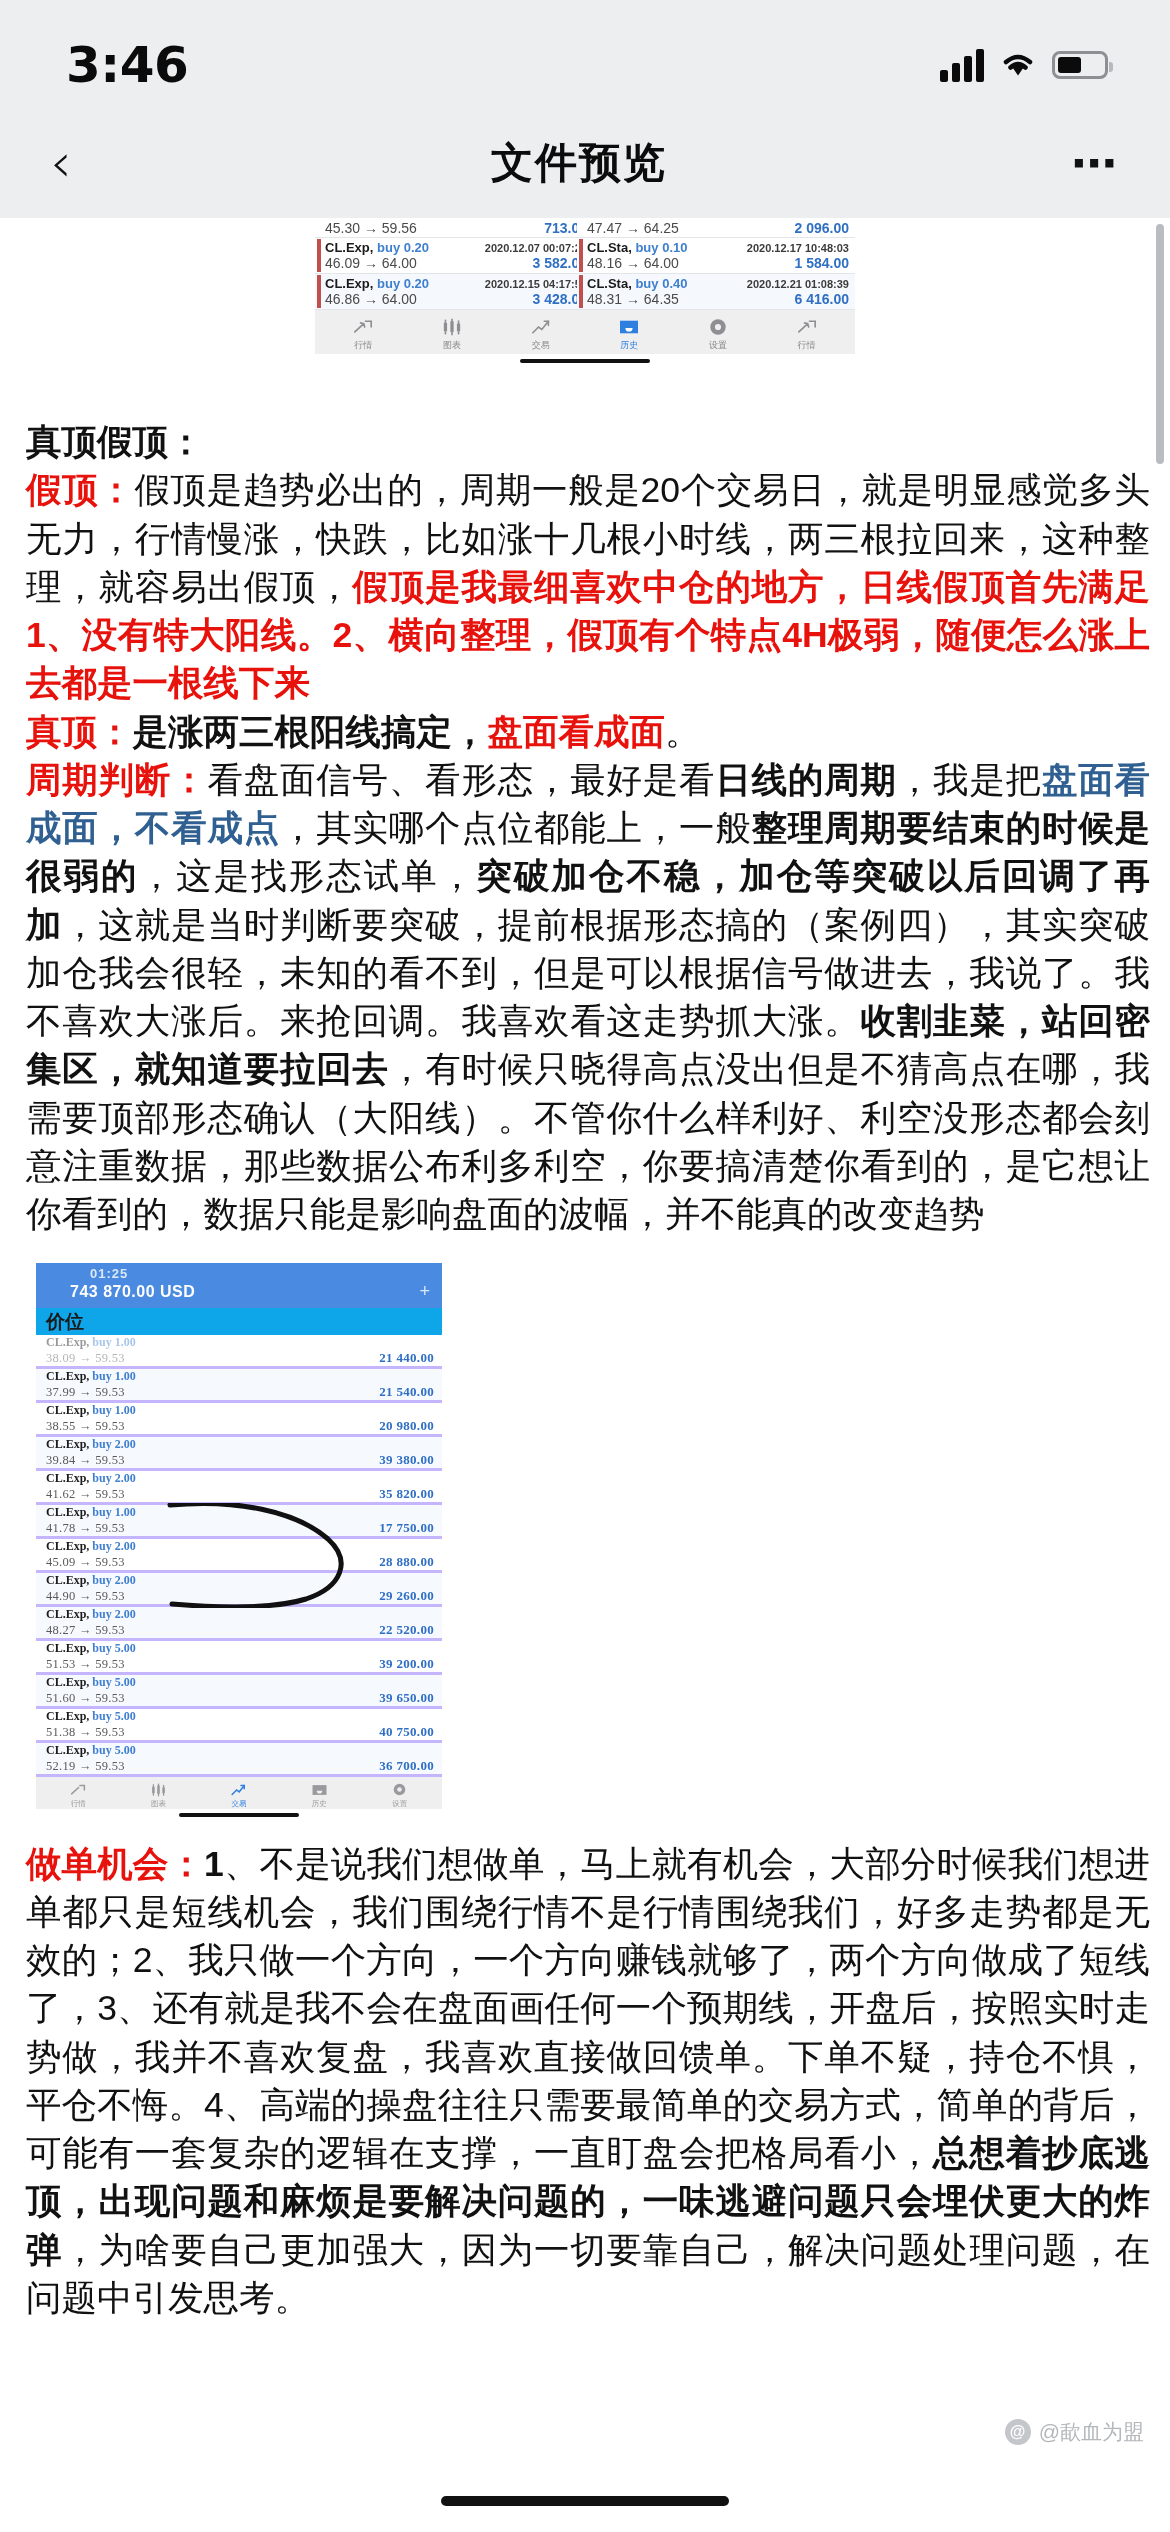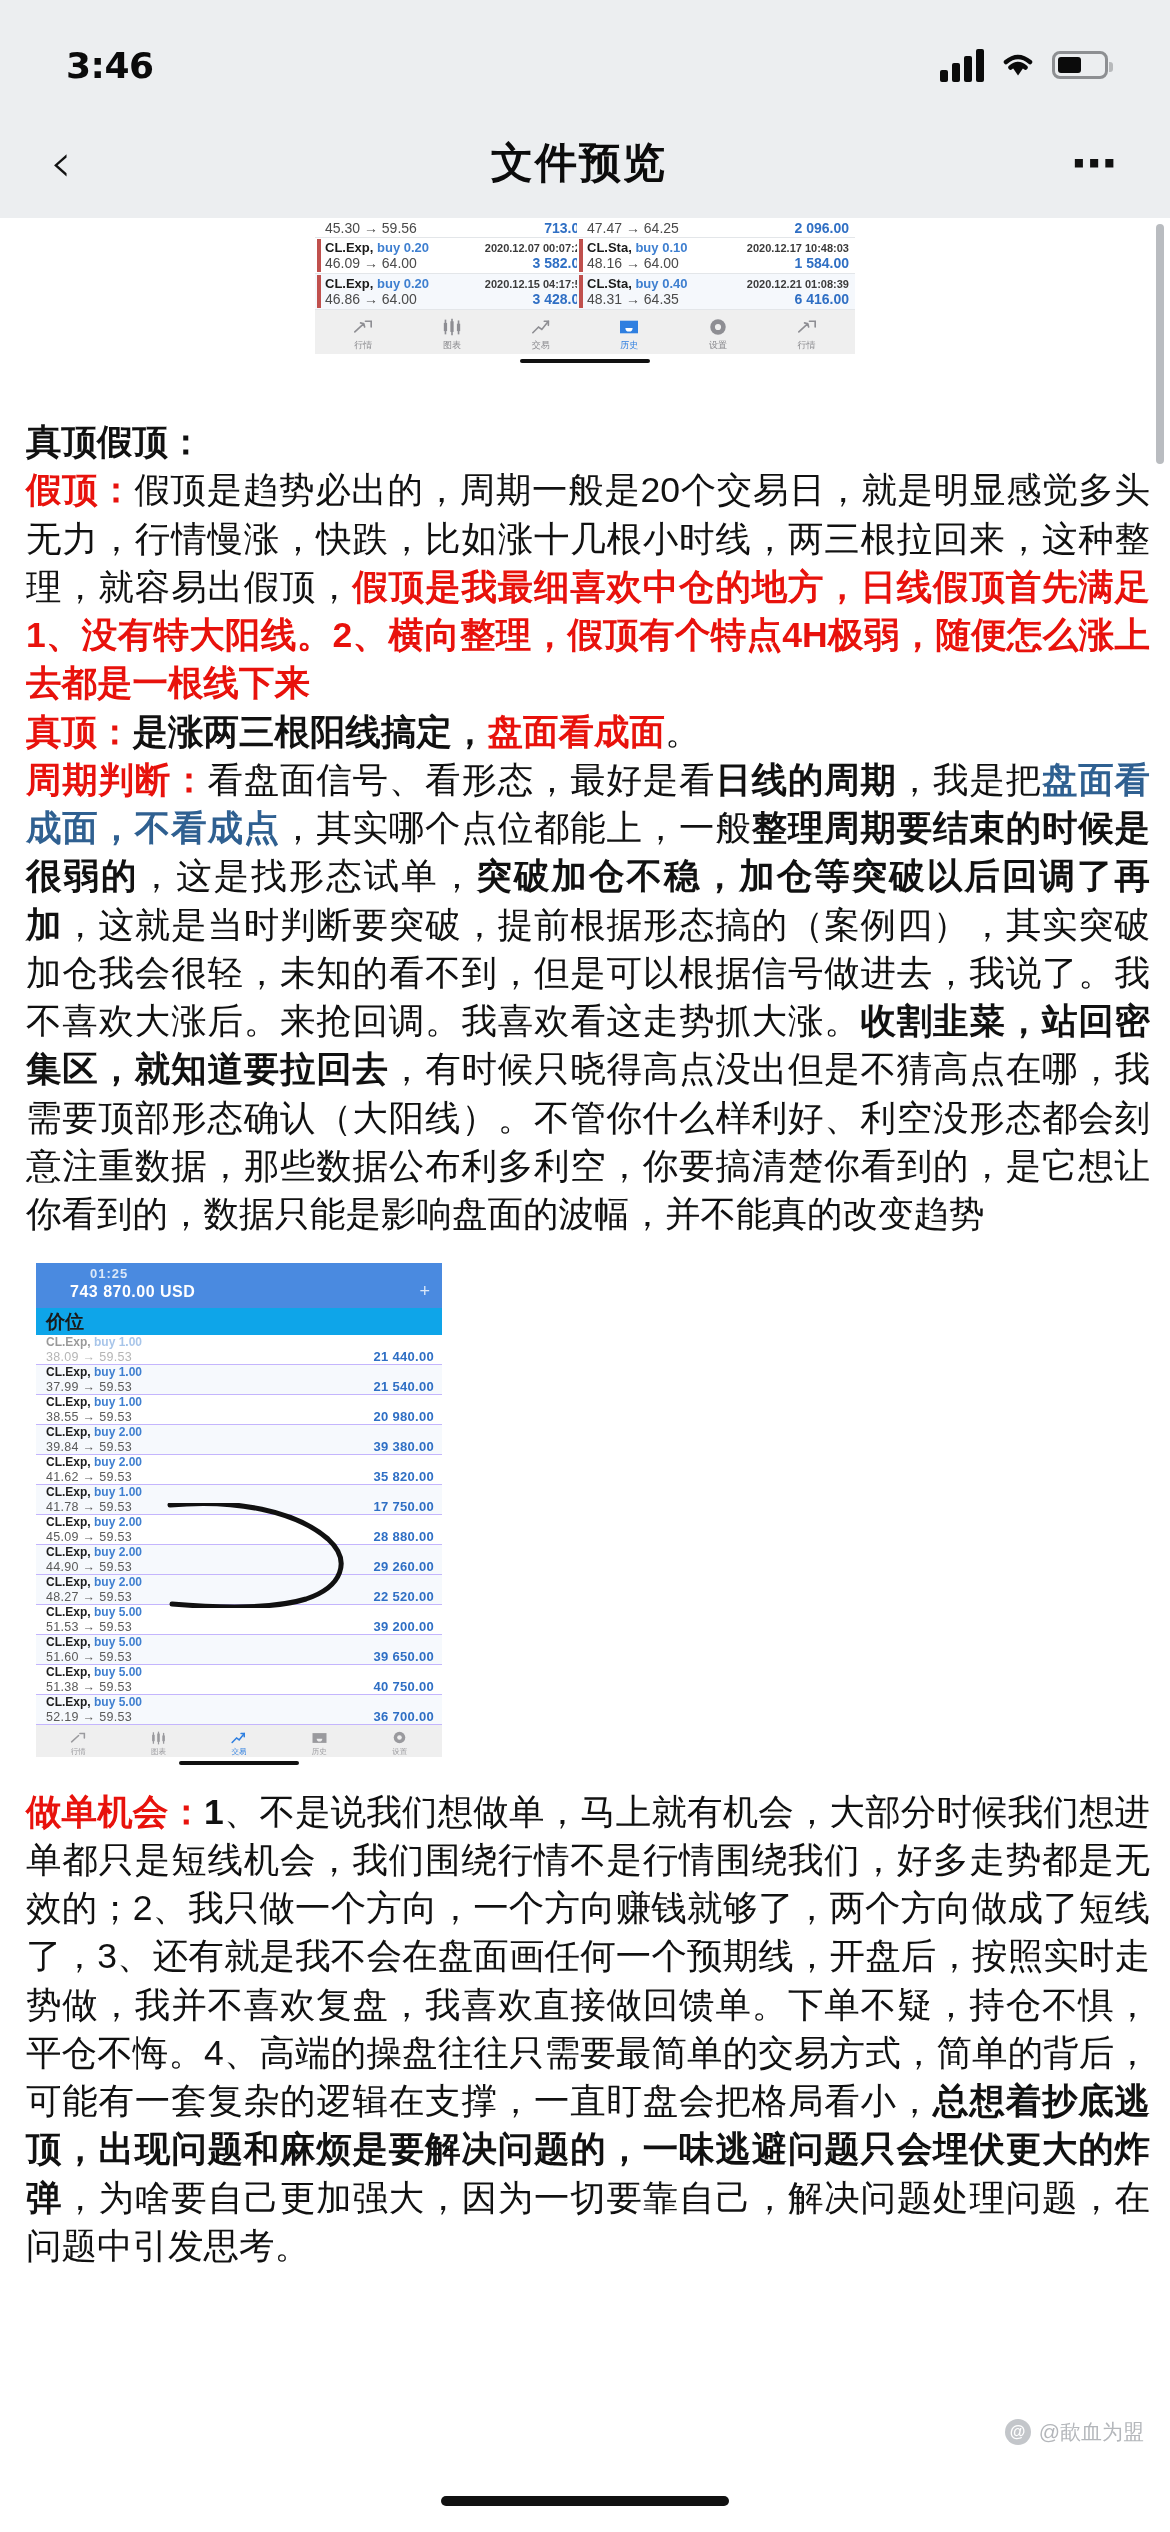--- a/index.html
+++ b/index.html
@@ -14,21 +14,21 @@
   .statusbar {
     position: relative;
     height: 108px;
     background: #eceef0;
     display: flex;
     align-items: center;
     justify-content: space-between;
     padding: 22px 62px 0 66px;
   }
   .status-time {
-    font-size: 36px;
+    font-size: 50px;
     font-weight: 700;
     color: #0b0b0b;
     letter-spacing: -0.5px;
     font-family: "DejaVu Sans", sans-serif;
   }
   .status-right { display: flex; align-items: center; gap: 16px; }
   .sig-bars { display: flex; align-items: flex-end; gap: 4px; height: 34px; }
   .sig-bars i { display: block; width: 8px; background: #0b0b0b; border-radius: 2px; }
   .sig-bars i:nth-child(1) { height: 12px; }
   .sig-bars i:nth-child(2) { height: 19px; }
@@ -172,22 +172,23 @@
   .s2-bal { font-size: 16px; font-weight: 700; letter-spacing: .5px; margin-left: 22px; color:#fff; }
   .s2-plus { font-size: 18px; color: #dbe8f9; font-weight: 400; }
 
   .s2-colhdr {
     font-size: 19px; font-weight: 700; color: #1a1a1a;
     padding: 1px 8px 0 10px; background: #0ea5e9;
   }
   .s2-body { background: #fff; position: relative; }
   .s2-row {
     padding: 0 8px 0 10px;
-    border-bottom: 1px solid #c4b5fd;
+    border-bottom: 3px solid #c4b5fd;
     background: #fff;
+    font-family: Liberation Serif, serif;
   }
   .s2-row.alt { background: #f6f9fd; }
   .s2-l1 { display: flex; justify-content: space-between; align-items: baseline; }
   .s2-l2 { display: flex; justify-content: space-between; align-items: baseline; }
   .s2-sym { font-size: 12px; font-weight: 700; color: #1c1c1c; }
   .s2-sym .bw { color: #3e7fd0; }
   .s2-px { font-size: 12.5px; color: #5a5a5a; letter-spacing: .3px; }
   .s2-val { font-size: 13px; font-weight: 700; color: #2f6fc4; letter-spacing: .3px; }
   .s2-row.faded .s2-sym, .s2-row.faded .s2-px { opacity: .45; }
 

